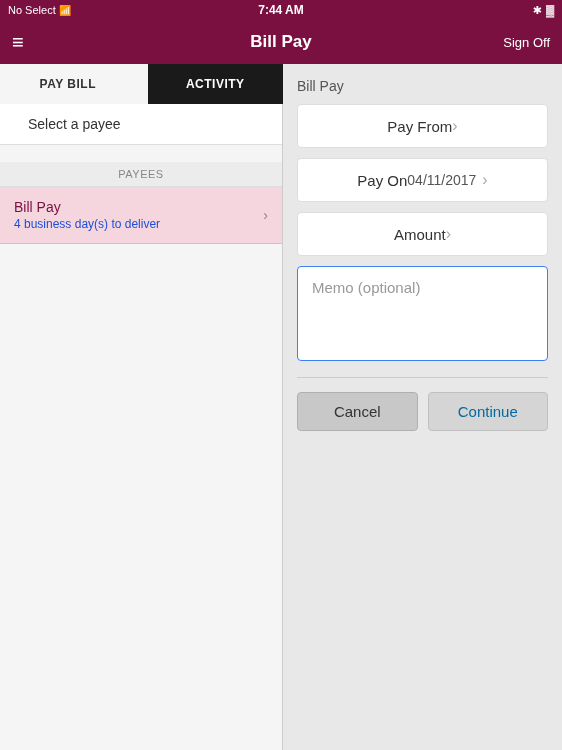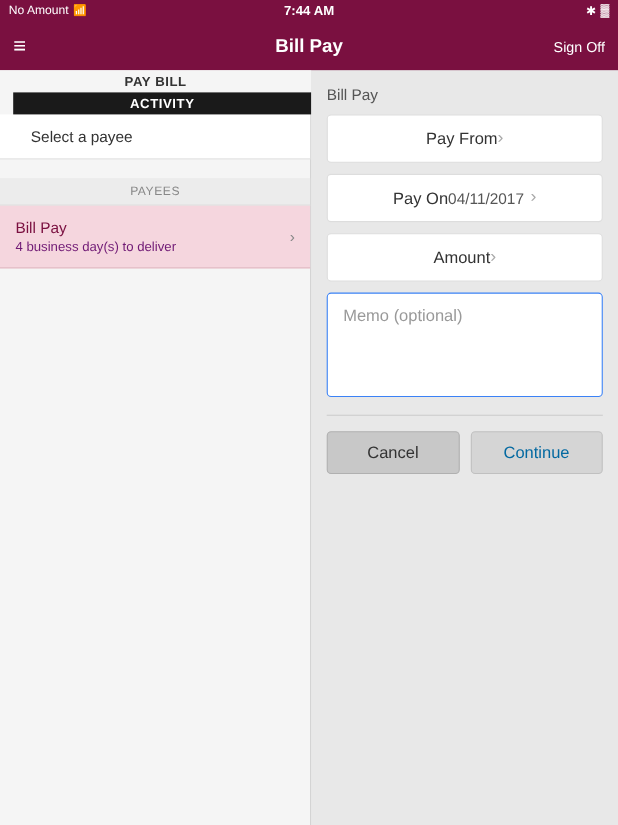--- a/index.html
+++ b/index.html
@@ -75,21 +75,20 @@
       color: white;
       font-size: 13px;
       cursor: pointer;
     }
 
     
     .tab-bar {
       width: 283px;
       height: 40px;
       display: flex;
-      flex-direction: column;
     }
     .tab {
       flex: 1;
       display: flex;
       align-items: center;
       justify-content: center;
       font-size: 12px;
       font-weight: 700;
       cursor: pointer;
       letter-spacing: 0.5px;
@@ -148,21 +147,21 @@
       cursor: pointer;
     }
     .payee-item-info {}
     .payee-name {
       font-size: 14px;
       color: #7a1040;
       font-weight: 500;
     }
     .payee-sub {
       font-size: 12px;
-      color: #701a75;
+      color: #1d4ed8;
       margin-top: 2px;
     }
     .payee-chevron {
       color: #888;
       font-size: 14px;
     }
 
     
     .right-panel {
       flex: 1;
@@ -257,21 +256,21 @@
       color: #0369a1;
       cursor: pointer;
       text-align: center;
     }
   </style>
 </head>
 <body>
 
 <div class="status-bar">
   <div class="status-left">
-    <span>No Amount</span>
+    <span>No Select</span>
     <span class="wifi-icon">📶</span>
   </div>
   <span class="status-center">7:44 AM</span>
   <div class="status-right">
     <span>✱</span>
     <span class="battery-icon">▓</span>
   </div>
 </div>
 
 <div class="nav-bar">

